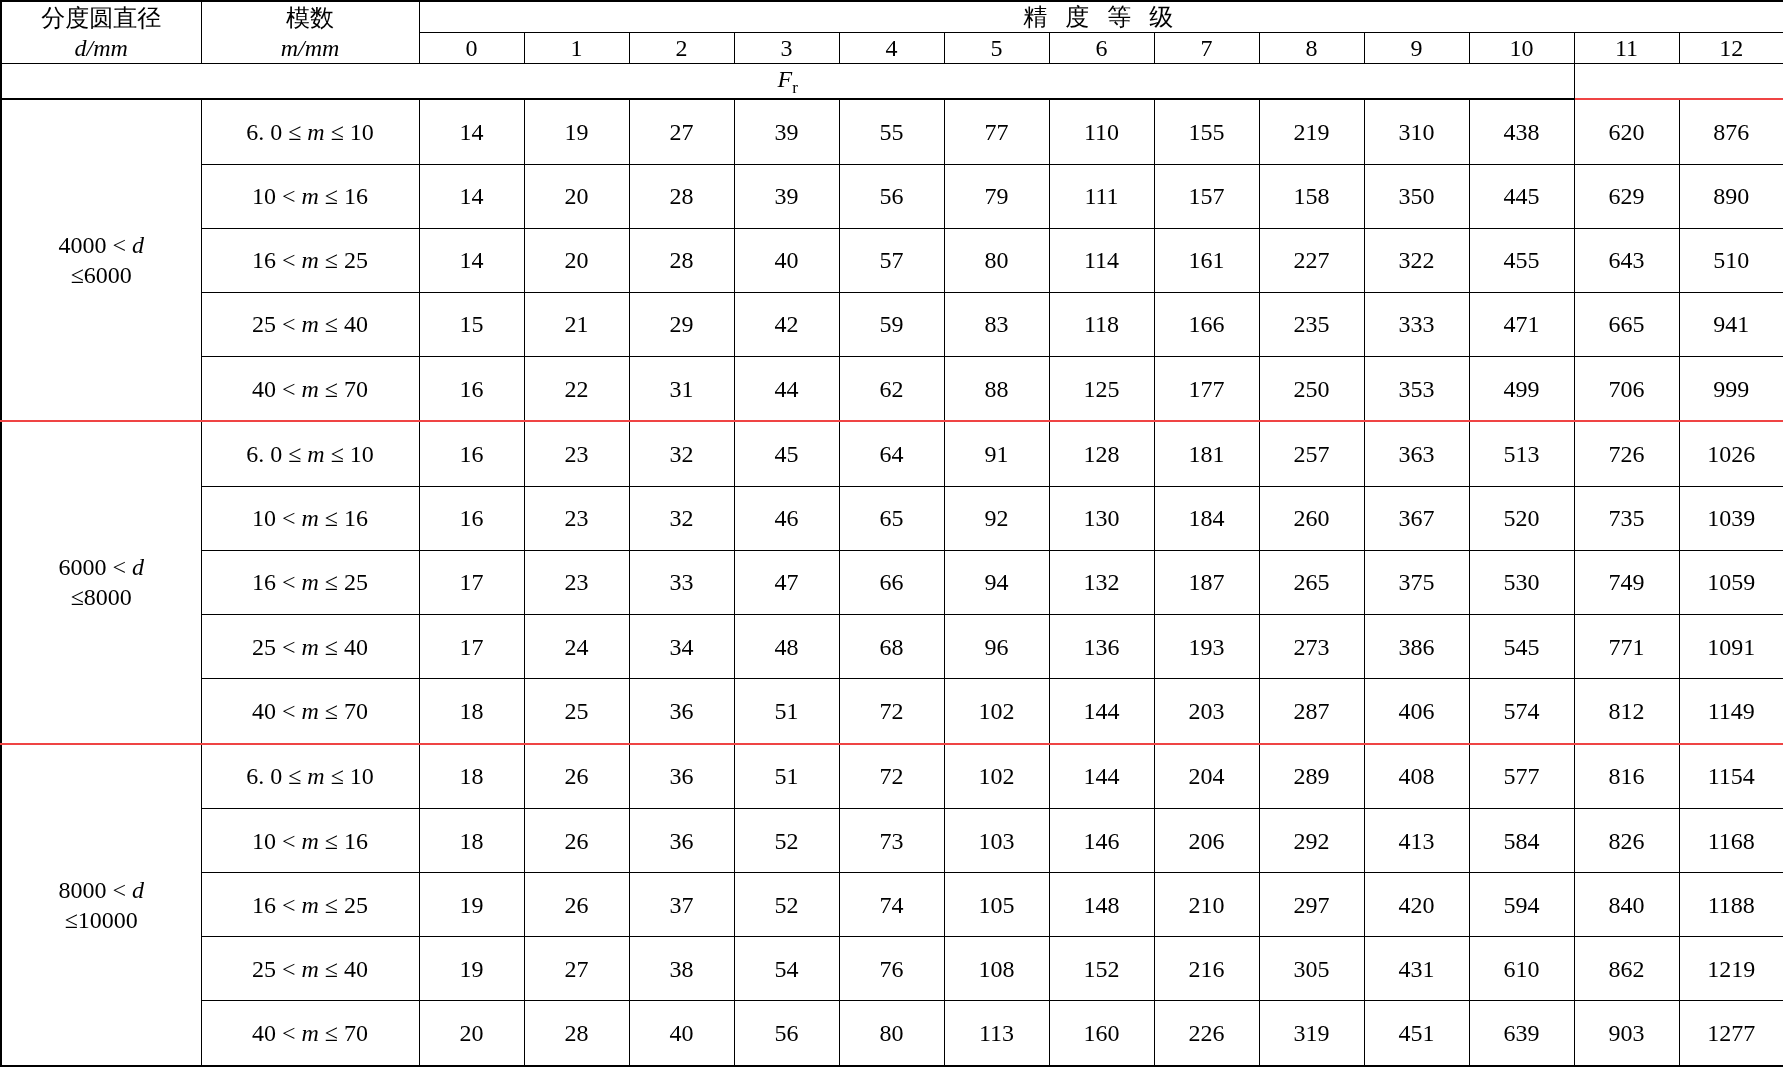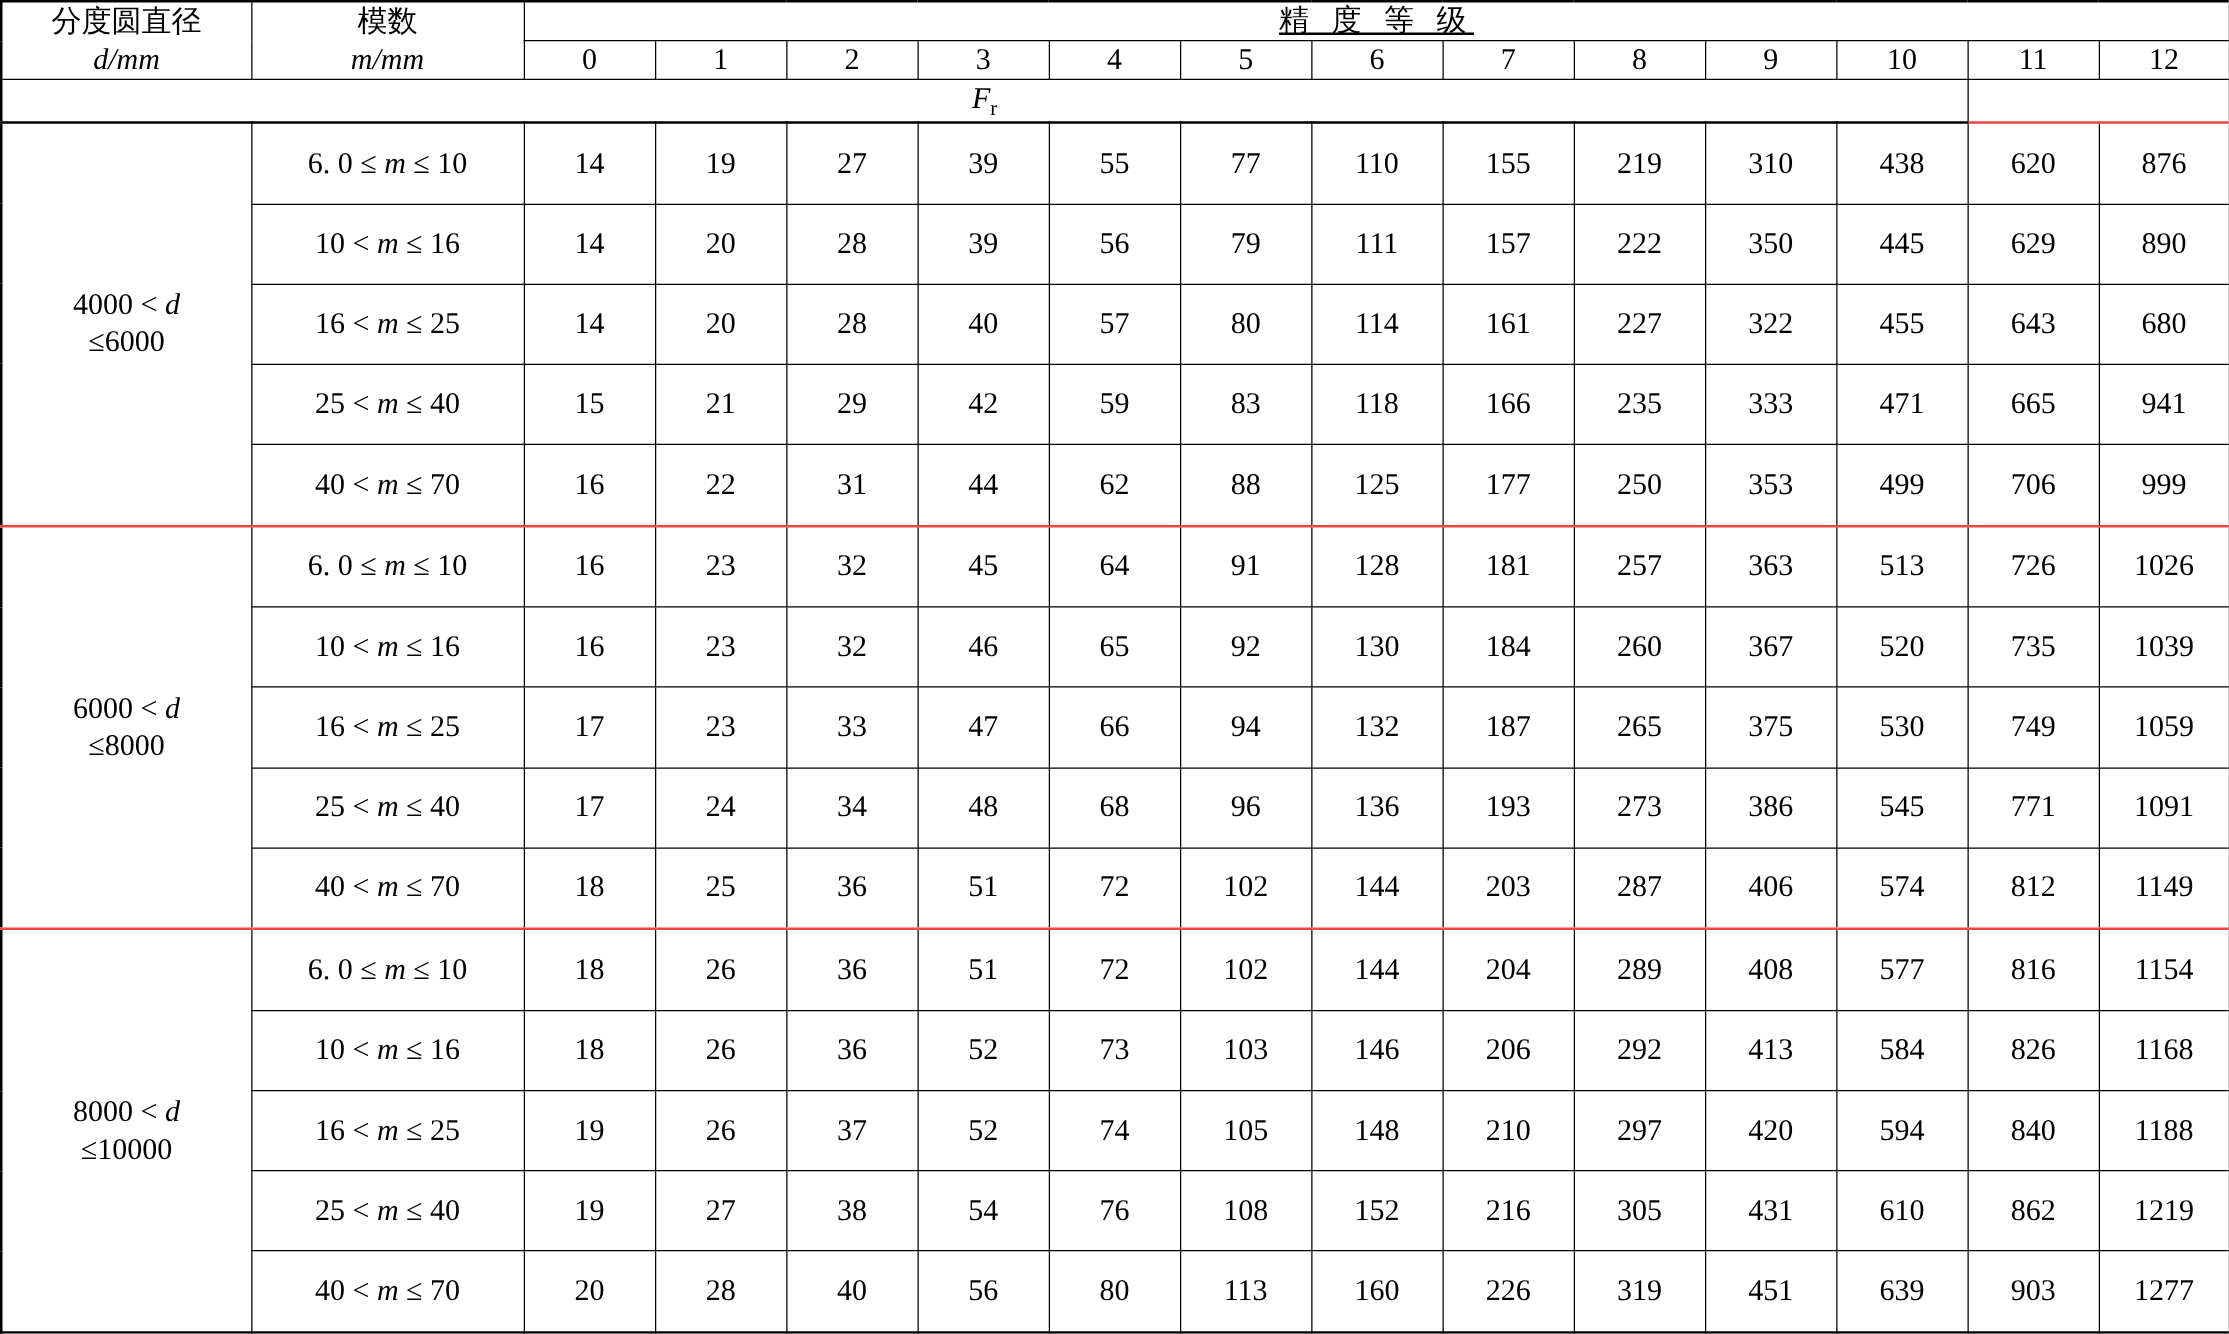--- a/index.html
+++ b/index.html
@@ -39,21 +39,20 @@
   table.gear-table {
     border: 2px solid #000000;
   }
   .col-d   { width: 200px; }
   .col-m   { width: 218px; }
   .col-g   { width: 105px; }
 
   .hdr-title {
     font-size: 26px;
     letter-spacing: 6px;
-    text-decoration: underline;
   }
   .hdr-two-line {
     font-size: 26px;
     line-height: 1.45;
   }
   .hdr-two-line .sub {
     font-size: 24px;
   }
   .ital { font-style: italic; font-family: Liberation Serif, serif; }
   .grade-num { font-size: 25px; }
@@ -158,41 +157,41 @@
         <tr>
           <td class="m-range">10 &lt; <span class="ital">m</span> ≤ 16</td>
           <td class="val">14</td>
           <td class="val">20</td>
           <td class="val">28</td>
           <td class="val">39</td>
           <td class="val">56</td>
           <td class="val">79</td>
           <td class="val">111</td>
           <td class="val">157</td>
-          <td class="val">222</td>
+          <td class="val">158</td>
           <td class="val">350</td>
           <td class="val">445</td>
           <td class="val">629</td>
           <td class="val">890</td>
         </tr>
         <tr>
           <td class="m-range">16 &lt; <span class="ital">m</span> ≤ 25</td>
           <td class="val">14</td>
           <td class="val">20</td>
           <td class="val">28</td>
           <td class="val">40</td>
           <td class="val">57</td>
           <td class="val">80</td>
           <td class="val">114</td>
           <td class="val">161</td>
           <td class="val">227</td>
           <td class="val">322</td>
           <td class="val">455</td>
           <td class="val">643</td>
-          <td class="val">680</td>
+          <td class="val">510</td>
         </tr>
         <tr>
           <td class="m-range">25 &lt; <span class="ital">m</span> ≤ 40</td>
           <td class="val">15</td>
           <td class="val">21</td>
           <td class="val">29</td>
           <td class="val">42</td>
           <td class="val">59</td>
           <td class="val">83</td>
           <td class="val">118</td>

